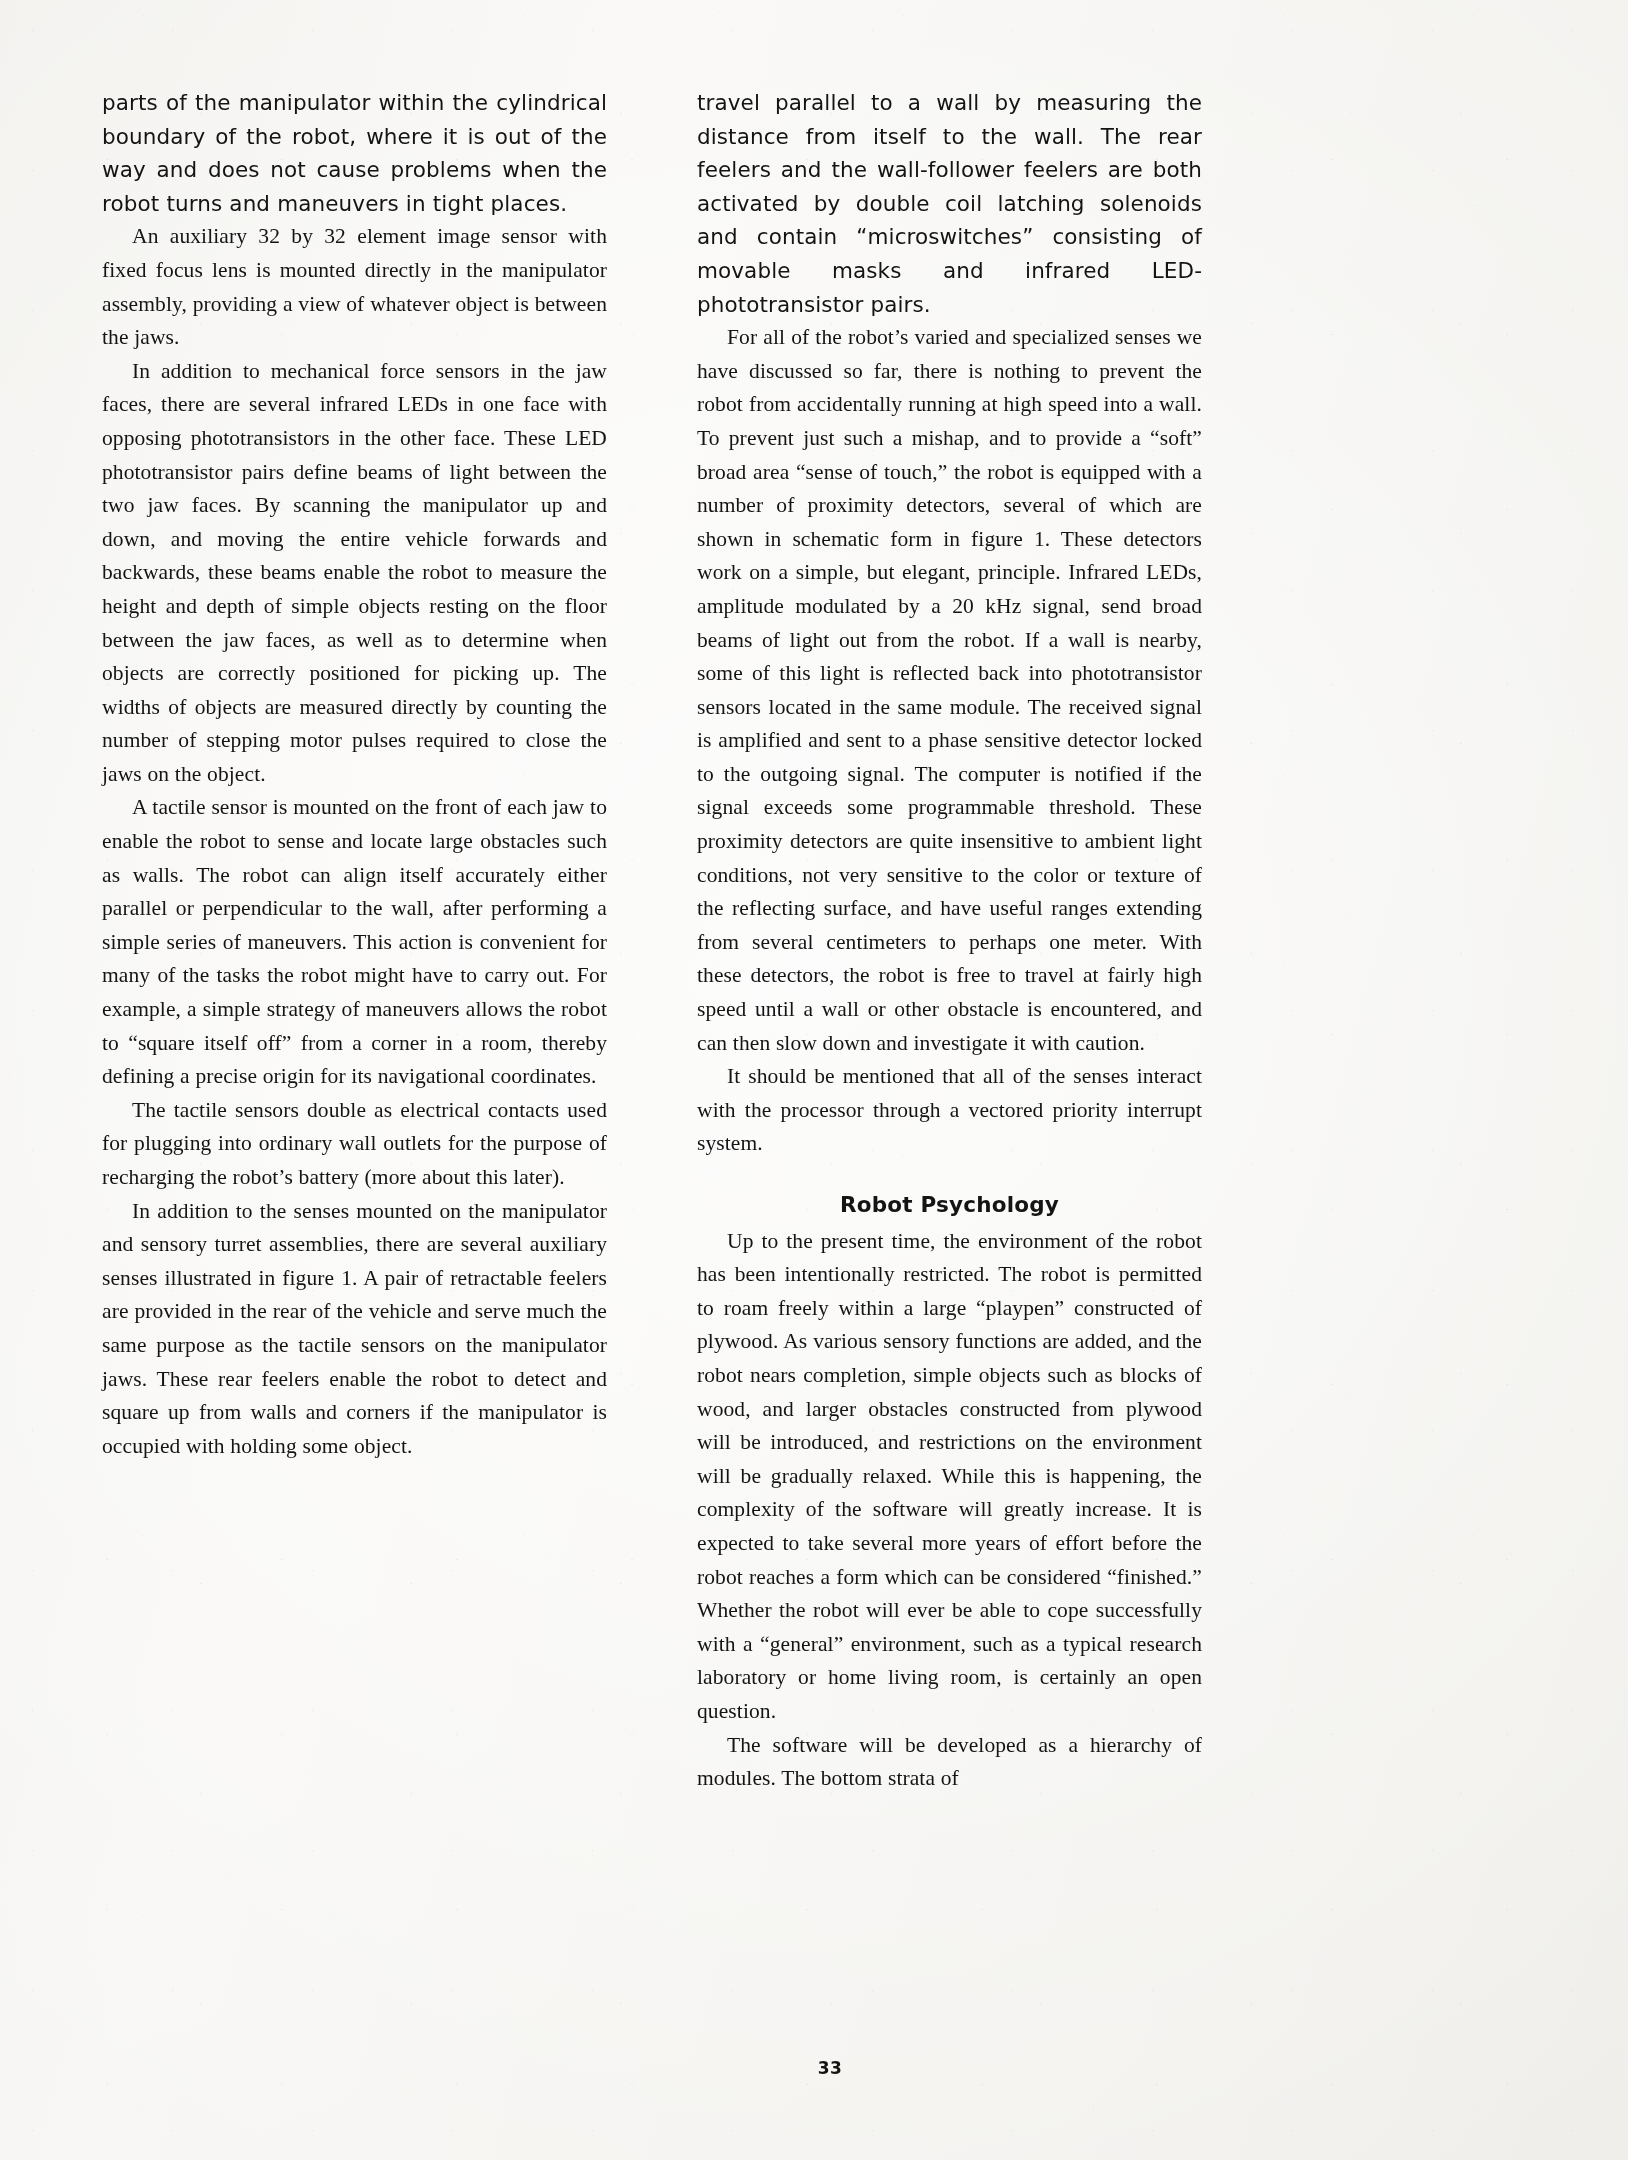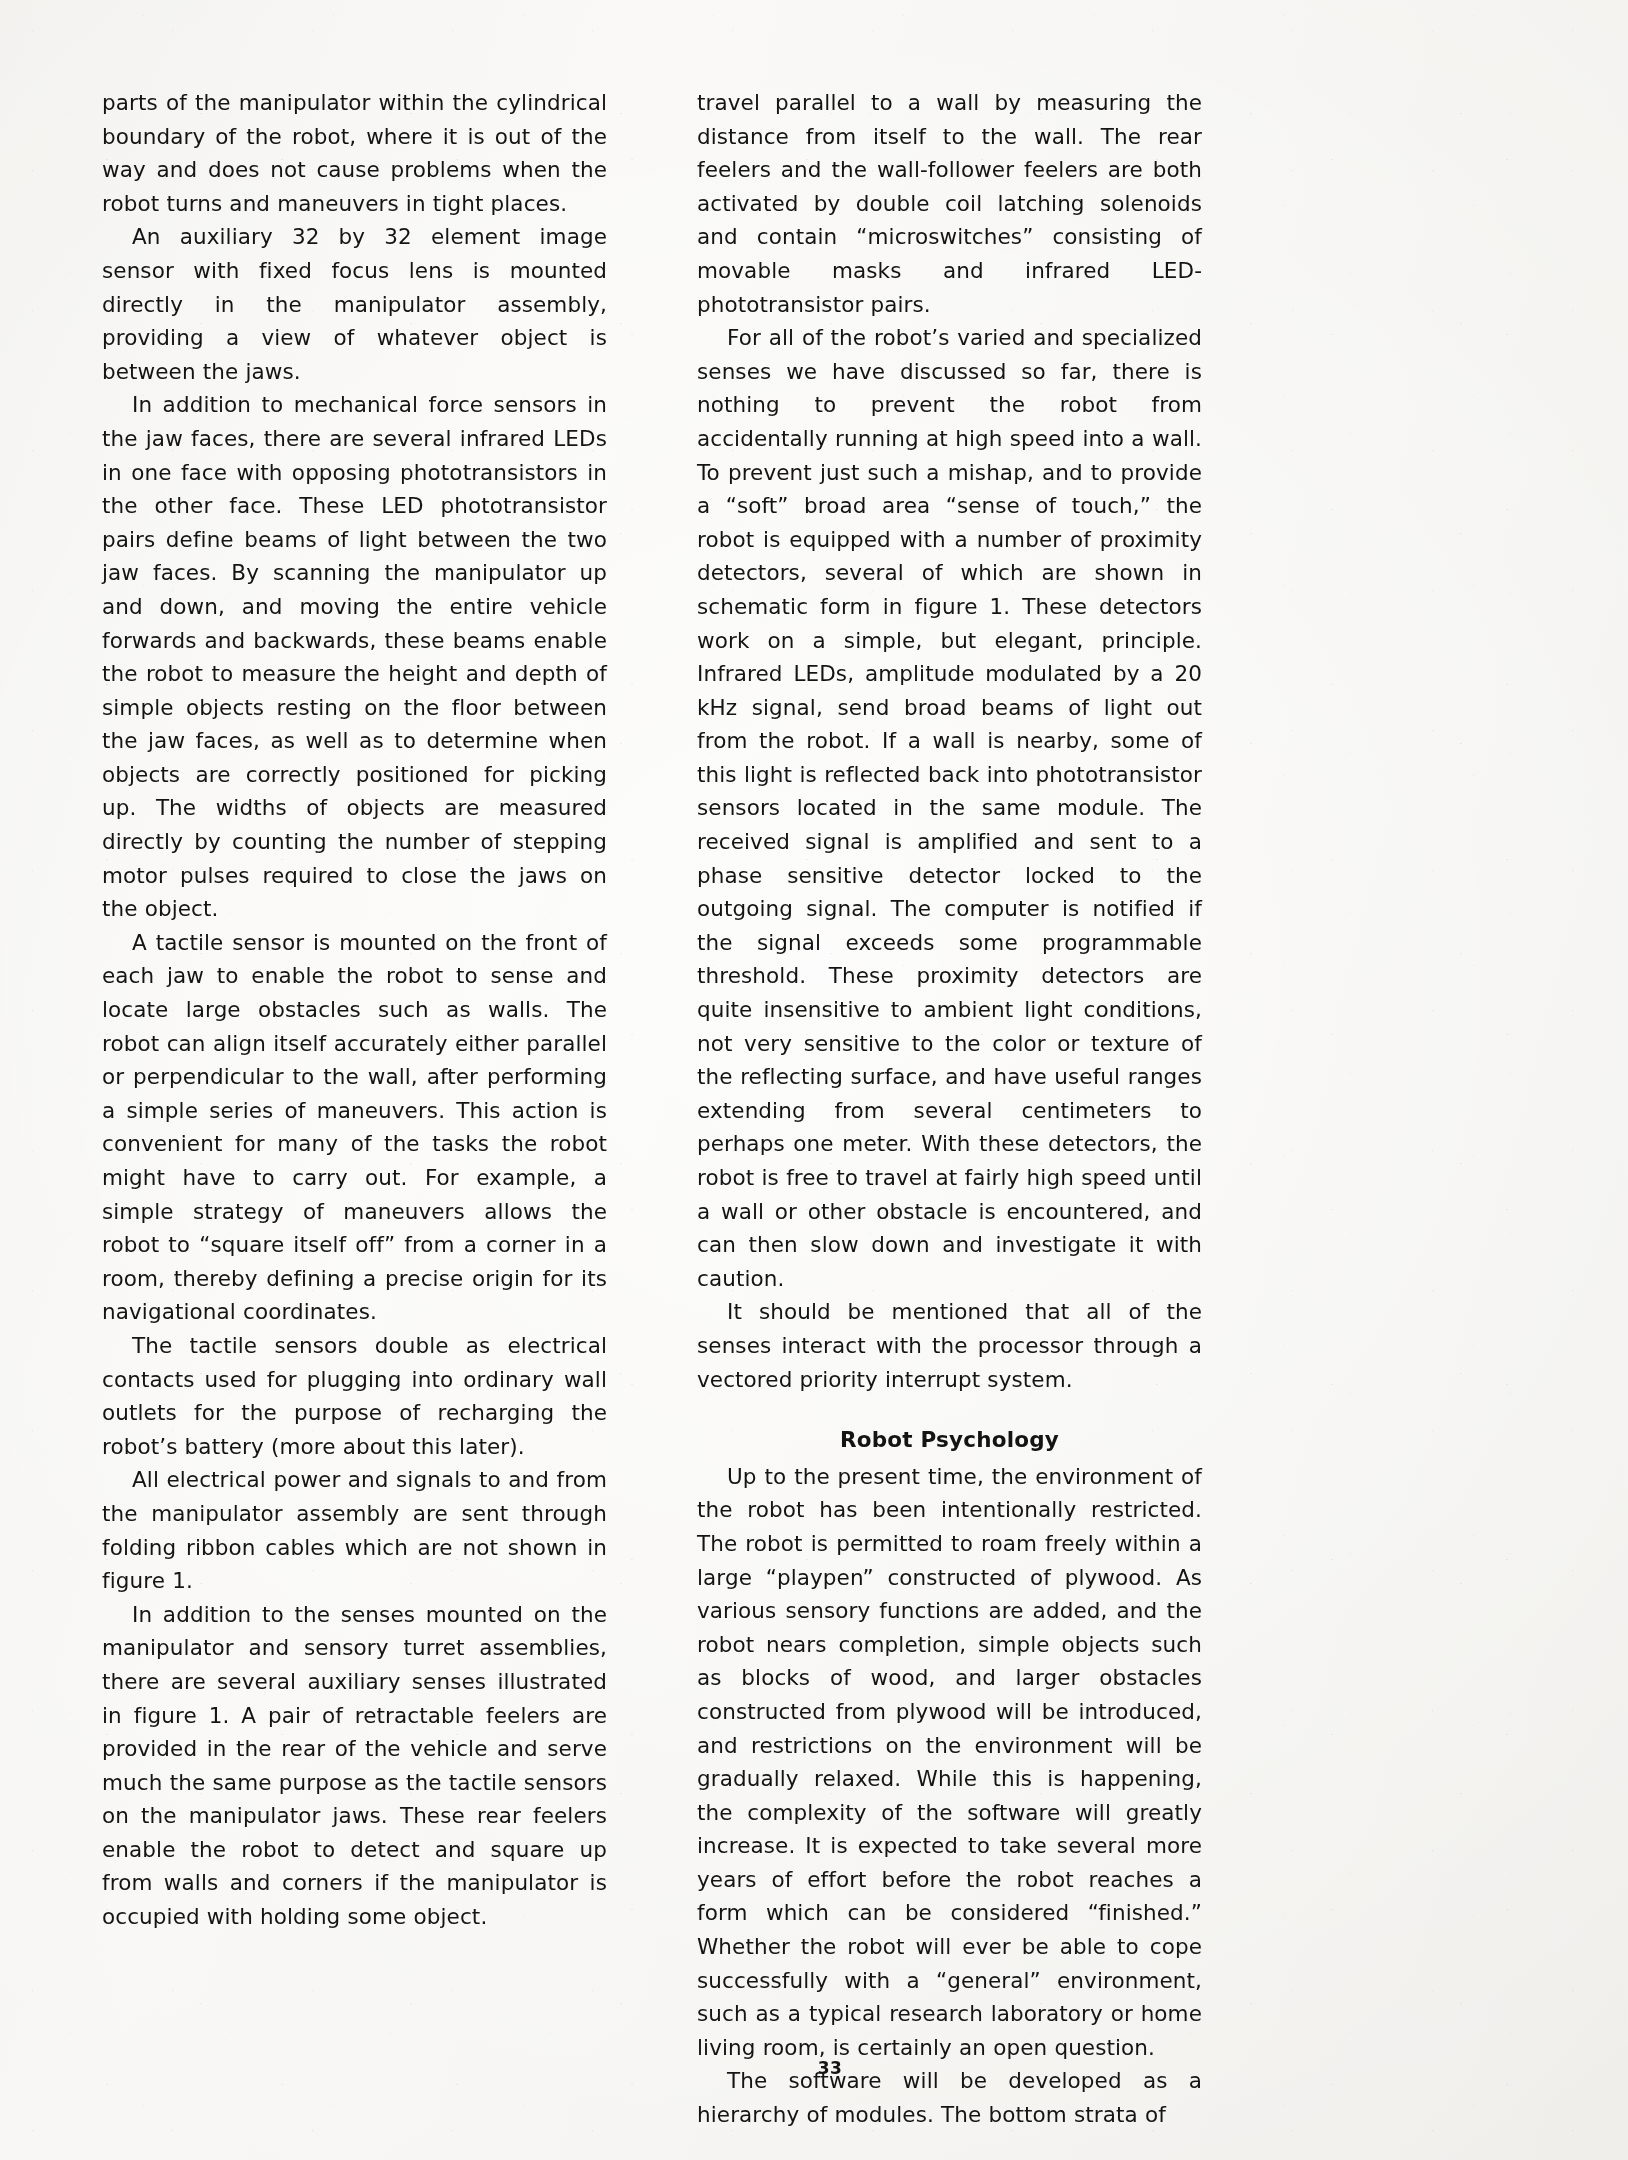--- a/index.html
+++ b/index.html
@@ -44,20 +44,21 @@
     font-size: 21.5px;
     line-height: 33.6px;
     text-align: justify;
     text-justify: inter-word;
     letter-spacing: 0.1px;
     word-spacing: 0.2px;
     -webkit-font-smoothing: none;
   }
   p.indent {
     text-indent: 30px;
+    font-family: Liberation Serif, serif;
   }
   h2.heading {
     margin: 27px 0 3px 0;
     font-size: 21.5px;
     line-height: 33.6px;
     font-weight: bold;
     text-align: center;
     letter-spacing: 0.2px;
   }
   .folio {
@@ -92,21 +93,20 @@
   <div class="sheet">
 
     <div class="columns">
 
       <div class="col">
         <p>parts of the manipulator within the cylindrical boundary of the robot, where it is out of the way and does not cause problems when the robot turns and maneuvers in tight places.</p>
         <p class="indent">An auxiliary 32 by 32 element image sensor with fixed focus lens is mounted directly in the manipulator assembly, providing a view of whatever object is between the jaws.</p>
         <p class="indent">In addition to mechanical force sensors in the jaw faces, there are several infrared LEDs in one face with opposing phototransistors in the other face. These LED phototransistor pairs define beams of light between the two jaw faces. By scanning the manipulator up and down, and moving the entire vehicle forwards and backwards, these beams enable the robot to measure the height and depth of simple objects resting on the floor between the jaw faces, as well as to determine when objects are correctly positioned for picking up. The widths of objects are measured directly by counting the number of stepping motor pulses required to close the jaws on the object.</p>
         <p class="indent">A tactile sensor is mounted on the front of each jaw to enable the robot to sense and locate large obstacles such as walls. The robot can align itself accurately either parallel or perpendicular to the wall, after performing a simple series of maneuvers. This action is convenient for many of the tasks the robot might have to carry out. For example, a simple strategy of maneuvers allows the robot to “square itself off” from a corner in a room, thereby defining a precise origin for its navigational coordinates.</p>
         <p class="indent">The tactile sensors double as electrical contacts used for plugging into ordinary wall outlets for the purpose of recharging the robot’s battery (more about this later).</p>
-        <p class="indent">All electrical power and signals to and from the manipulator assembly are sent through folding ribbon cables which are not shown in figure 1.</p>
         <p class="indent">In addition to the senses mounted on the manipulator and sensory turret assemblies, there are several auxiliary senses illustrated in figure 1. A pair of retractable feelers are provided in the rear of the vehicle and serve much the same purpose as the tactile sensors on the manipulator jaws. These rear feelers enable the robot to detect and square up from walls and corners if the manipulator is occupied with holding some object.</p>
       </div>
 
       <div class="col">
         <p>travel parallel to a wall by measuring the distance from itself to the wall. The rear feelers and the wall-follower feelers are both activated by double coil latching solenoids and contain “microswitches” consisting of movable masks and infrared LED-phototransistor pairs.</p>
         <p class="indent">For all of the robot’s varied and specialized senses we have discussed so far, there is nothing to prevent the robot from accidentally running at high speed into a wall. To prevent just such a mishap, and to provide a “soft” broad area “sense of touch,” the robot is equipped with a number of proximity detectors, several of which are shown in schematic form in figure 1. These detectors work on a simple, but elegant, principle. Infrared LEDs, amplitude modulated by a 20 kHz signal, send broad beams of light out from the robot. If a wall is nearby, some of this light is reflected back into phototransistor sensors located in the same module. The received signal is amplified and sent to a phase sensitive detector locked to the outgoing signal. The computer is notified if the signal exceeds some programmable threshold. These proximity detectors are quite insensitive to ambient light conditions, not very sensitive to the color or texture of the reflecting surface, and have useful ranges extending from several centimeters to perhaps one meter. With these detectors, the robot is free to travel at fairly high speed until a wall or other obstacle is encountered, and can then slow down and investigate it with caution.</p>
         <p class="indent">It should be mentioned that all of the senses interact with the processor through a vectored priority interrupt system.</p>
         <h2 class="heading">Robot Psychology</h2>
         <p class="indent">Up to the present time, the environment of the robot has been intentionally restricted. The robot is permitted to roam freely within a large “playpen” constructed of plywood. As various sensory functions are added, and the robot nears completion, simple objects such as blocks of wood, and larger obstacles constructed from plywood will be introduced, and restrictions on the environment will be gradually relaxed. While this is happening, the complexity of the software will greatly increase. It is expected to take several more years of effort before the robot reaches a form which can be considered “finished.” Whether the robot will ever be able to cope successfully with a “general” environment, such as a typical research laboratory or home living room, is certainly an open question.</p>
         <p class="indent">The software will be developed as a hierarchy of modules. The bottom strata of</p>

